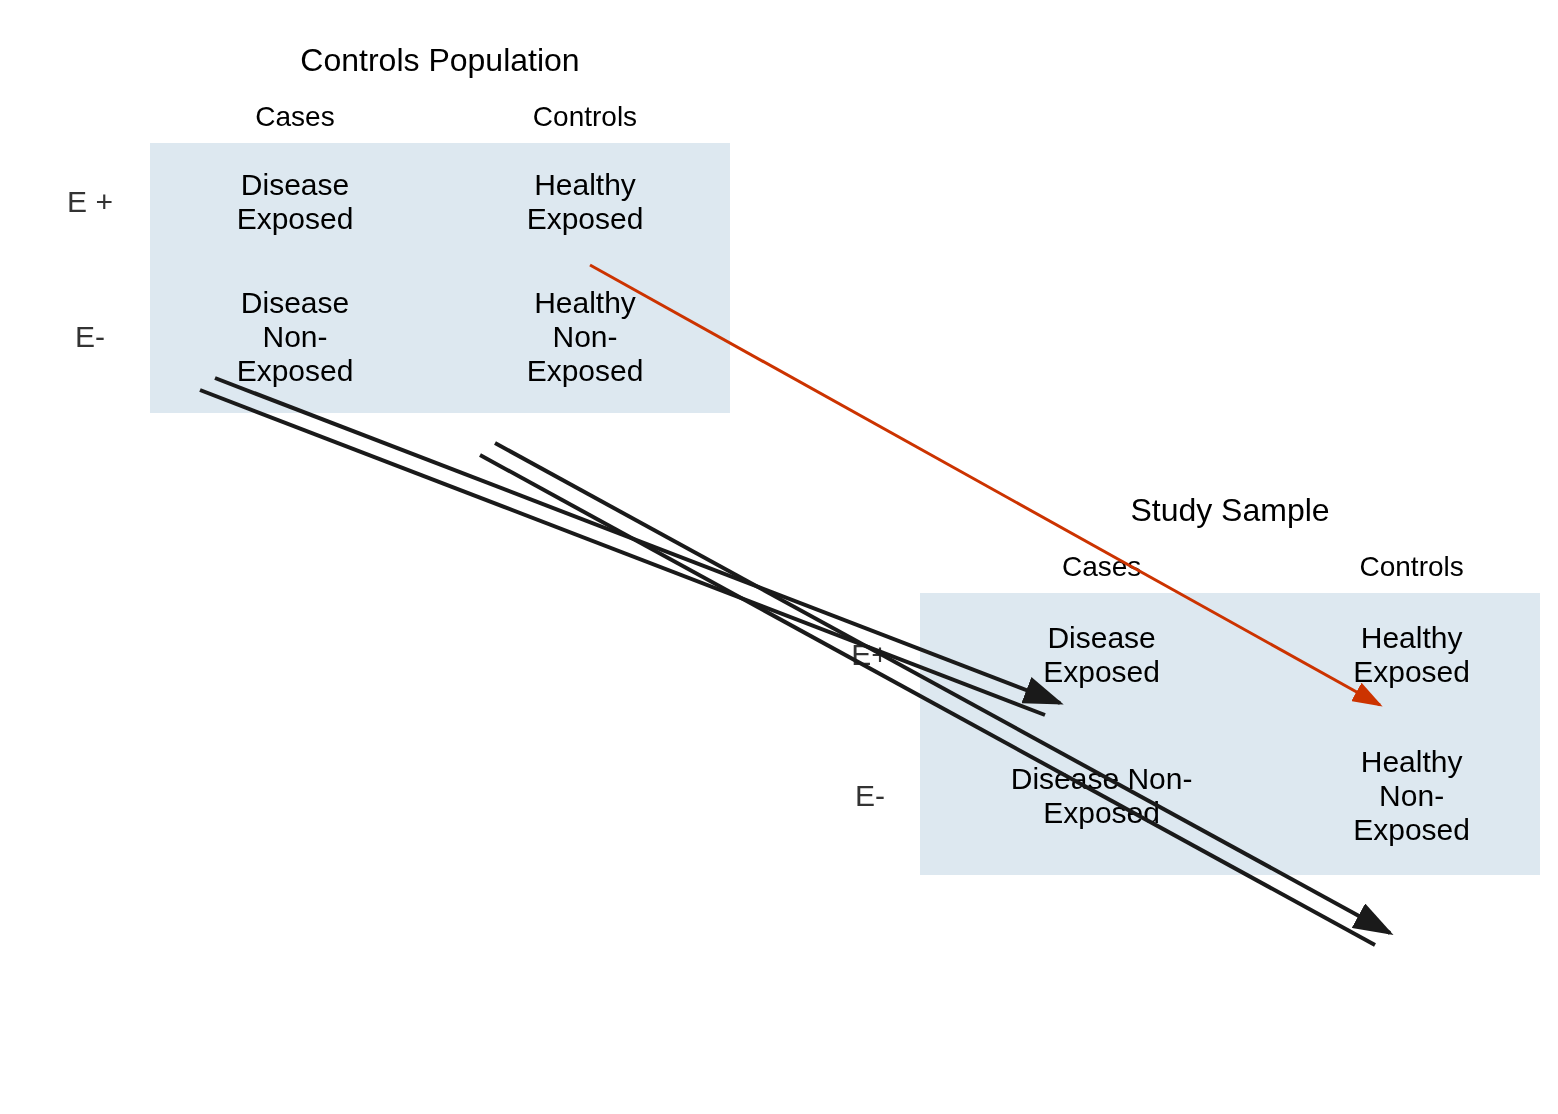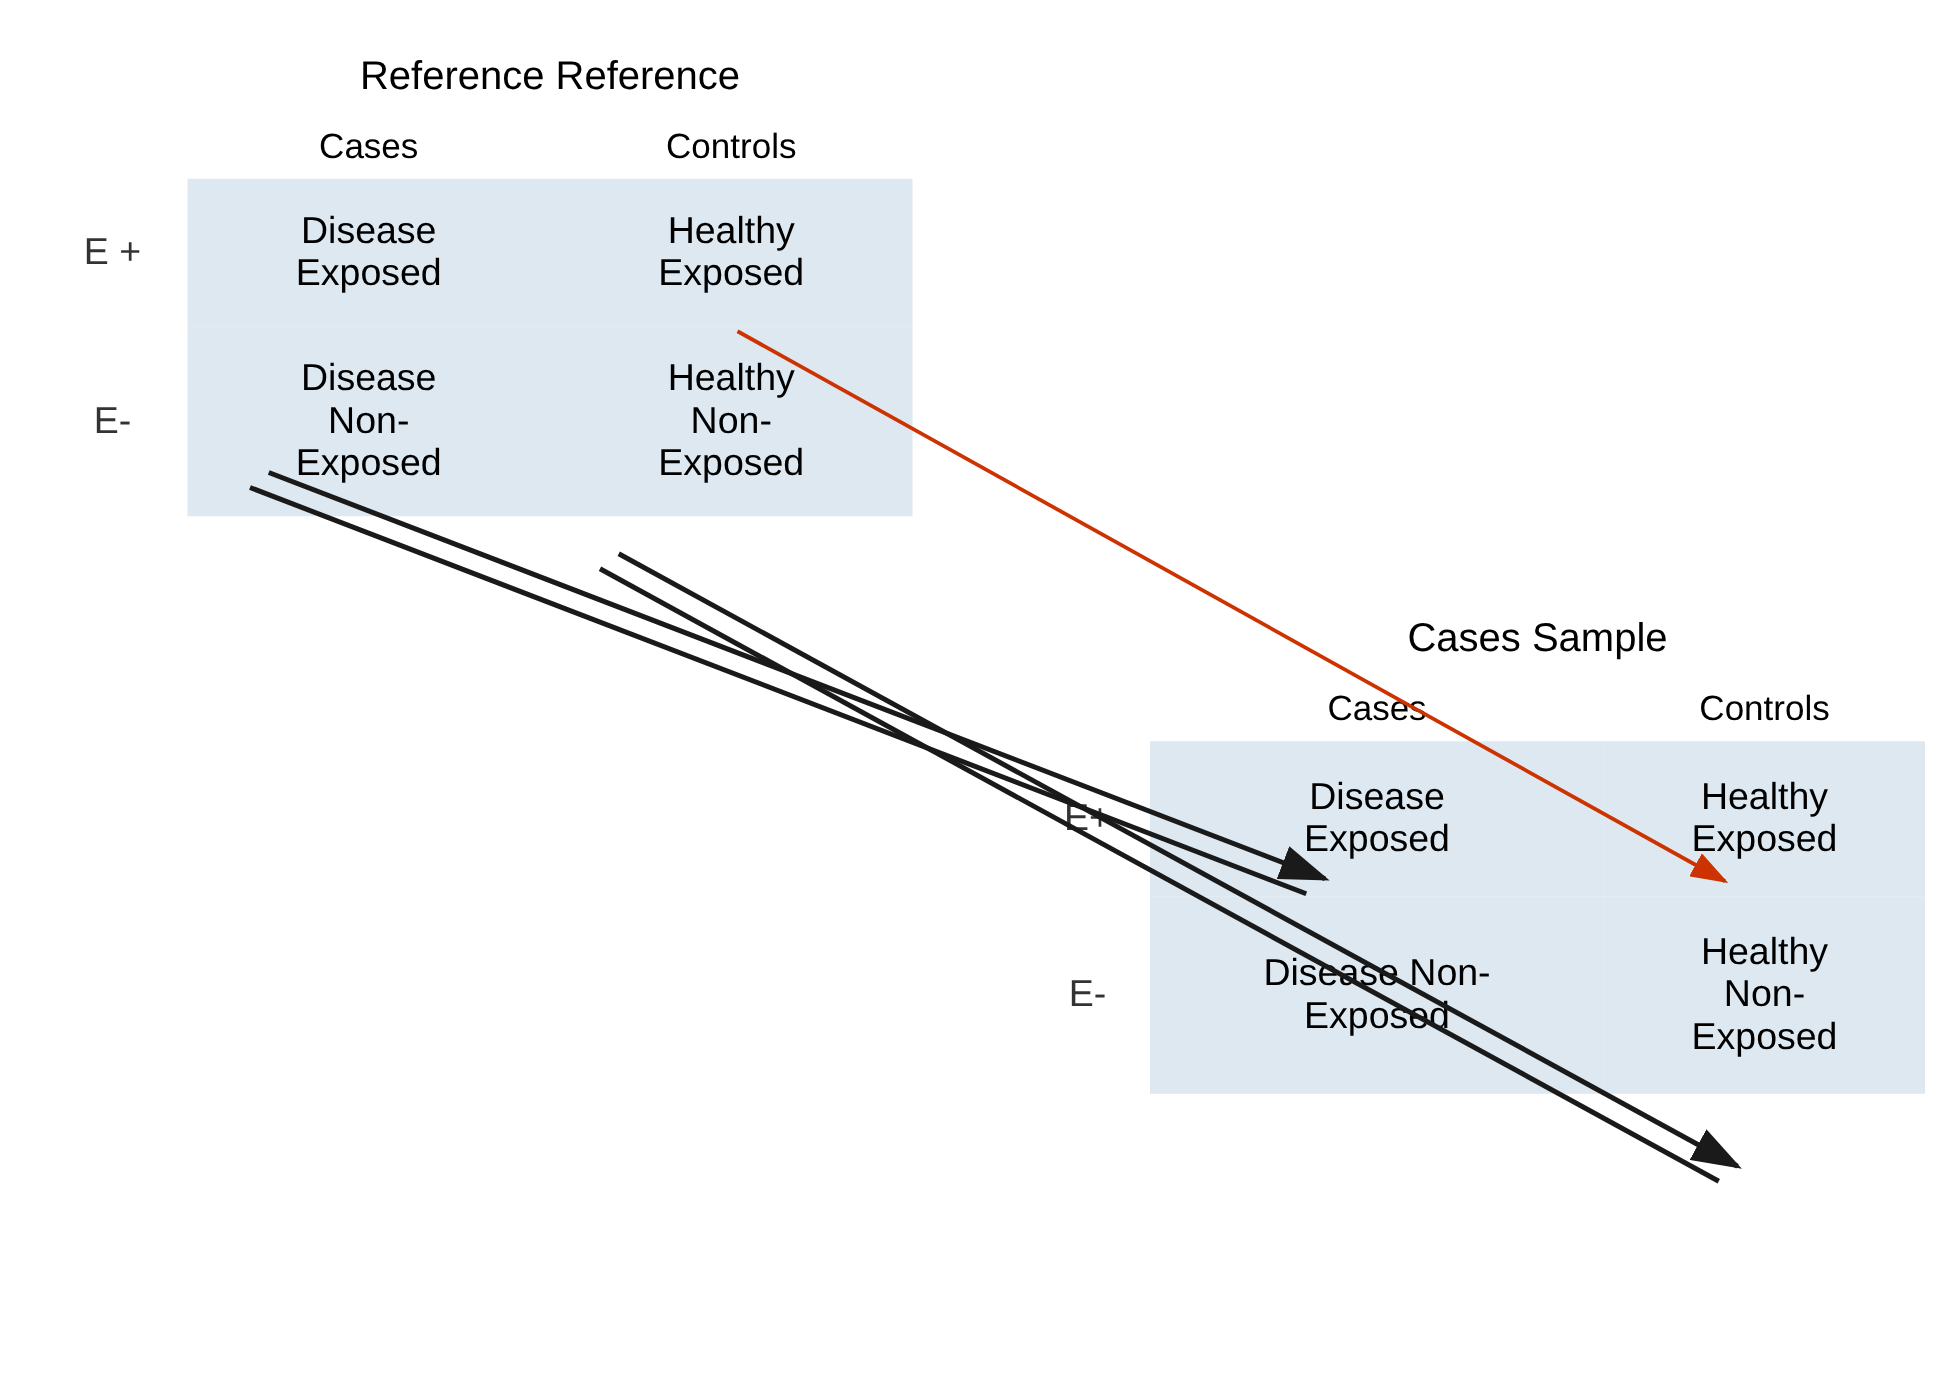--- a/index.html
+++ b/index.html
@@ -129,21 +129,21 @@
 </head>
 <body>
 
 <div class="container">
 
   <div class="ref-table">
     <table>
       <tbody>
           <tr class="header-row">
         <td></td>
-        <td colspan="2" style="font-size:32px;">Reference Reference</td>
+        <td colspan="2" style="font-size:32px;">Controls Population</td>
       </tr>
       <tr class="sub-header-row">
         <td></td>
         <td>Cases</td>
         <td>Controls</td>
       </tr>
       <tr class="data-row">
         <td class="label-cell white-cell">E +</td>
         <td class="blue-cell">Disease<br>Exposed</td>
         <td class="blue-cell">Healthy<br>Exposed</td>
@@ -155,21 +155,21 @@
       </tr>
     </tbody>
       </table>
   </div>
 
   <div class="study-table">
     <table>
       <tbody>
           <tr class="header-row">
         <td></td>
-        <td colspan="2" style="font-size:32px;">Cases Sample</td>
+        <td colspan="2" style="font-size:32px;">Study Sample</td>
       </tr>
       <tr class="sub-header-row">
         <td></td>
         <td>Cases</td>
         <td>Controls</td>
       </tr>
       <tr class="data-row">
         <td class="label-cell white-cell">E+</td>
         <td class="blue-cell">Disease<br>Exposed</td>
         <td class="blue-cell">Healthy<br>Exposed</td>

